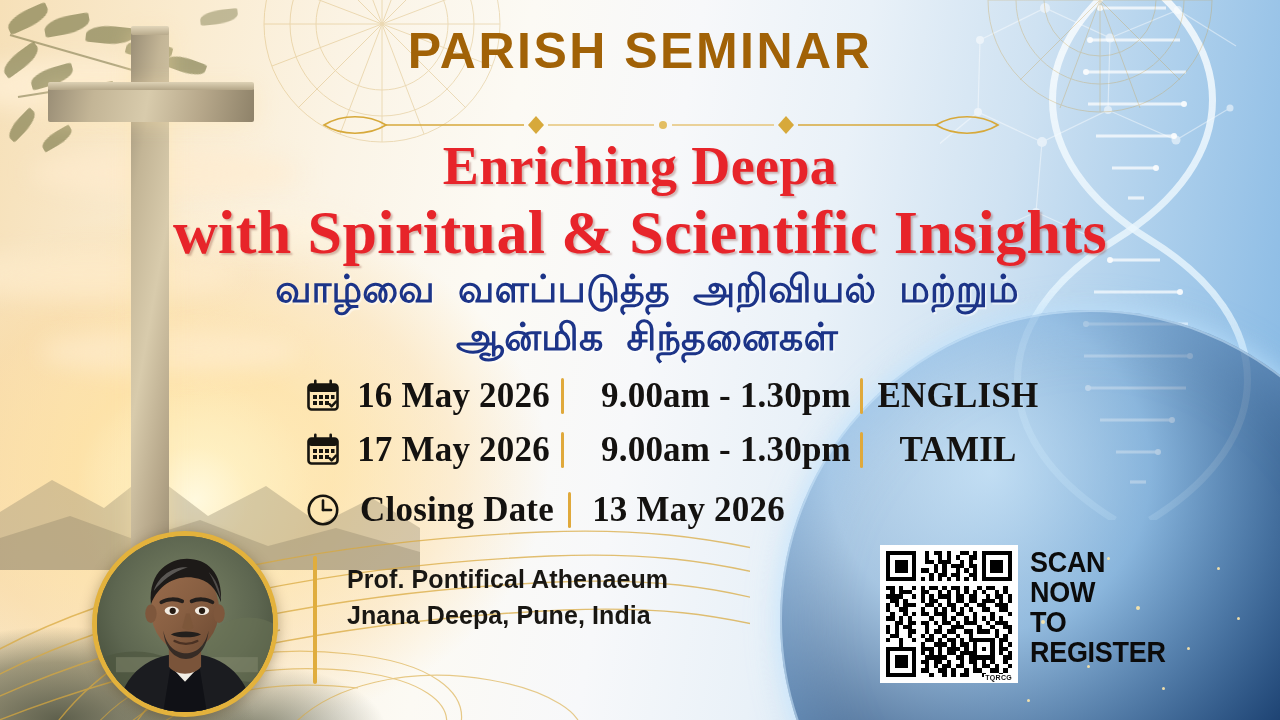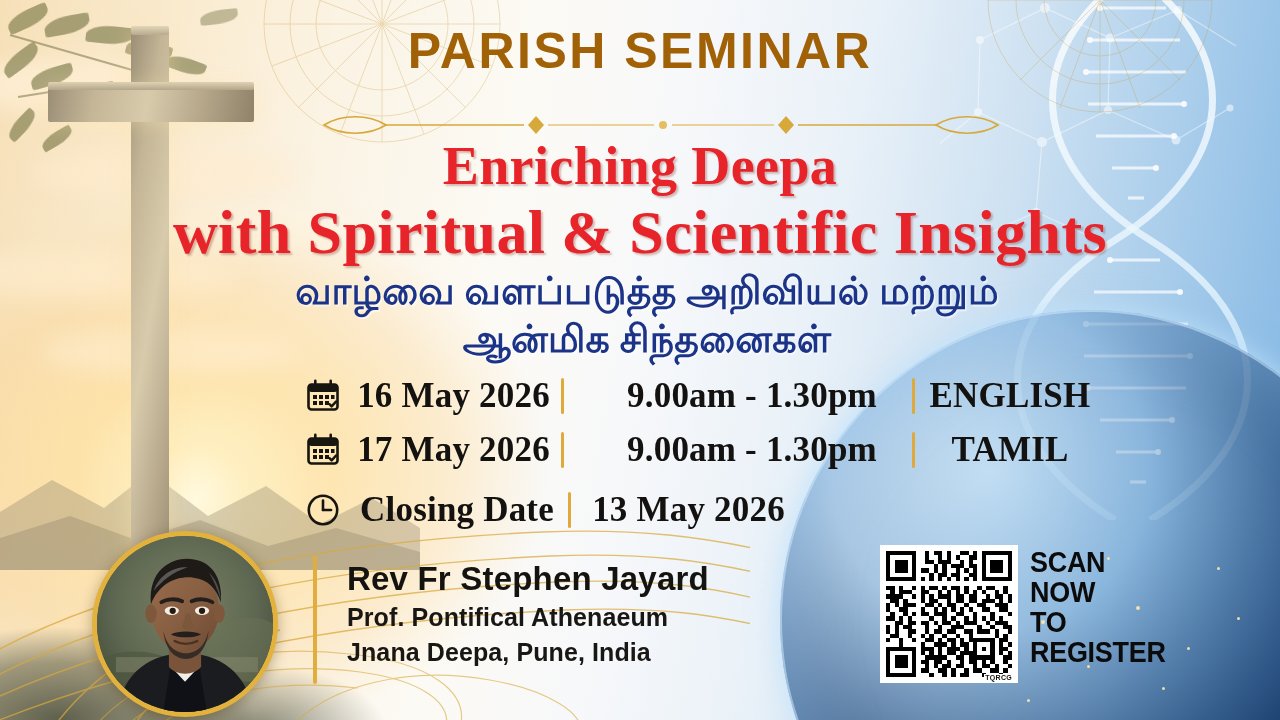--- a/index.html
+++ b/index.html
@@ -144,21 +144,21 @@
     font-size:54px;
     line-height:1.13;
     letter-spacing:.4px;
     text-shadow:2px 2px 2px rgba(120,40,30,.30);
   }
   .headline .l2 { font-size:62px; }
 
   .subtitle {
     position:absolute; left:14px; right:0; top:268px;
     text-align:center;
-    font-family:Liberation Serif, serif;
+    font-family:Liberation Mono, monospace;
     font-weight:700;
     color:#1C3488;
     font-size:38px;
     line-height:1.25;
     letter-spacing:.2px;
     text-shadow:1.5px 1.5px 1px rgba(255,255,255,.55);
   }
 
   .schedule { position:absolute; left:300px; top:370px; }
   .srow { display:flex; align-items:center; height:52px; }
@@ -168,21 +168,21 @@
 
   .scell {
     font-family:"Liberation Serif", serif;
     font-weight:700;
     font-size:35px;
     color:#141210;
     white-space:nowrap;
     letter-spacing:.2px;
   }
   .c-date { width:215px; text-align:center; }
-  .c-time { width:348px; text-align:center;padding-left:28px; }
+  .c-time { width:296px; text-align:center;padding-left:28px; }
   .c-lang { width:190px; text-align:center; }
   .c-closing { width:222px; text-align:center; }
   .c-closing-date { width:235px; text-align:center;font-family:Liberation Serif, serif; }
   .sep { width:3px; height:36px; background:#E0A93B; border-radius:2px; flex:0 0 3px; }
 
   
   .portrait {
     position:absolute; left:92px; top:531px;
     width:186px; height:186px; border-radius:50%;
     border:5px solid #E3B23C;
@@ -554,21 +554,20 @@
         <path d="M78,104 C86,100 102,100 110,104 C102,108 86,108 78,104 Z" fill="#231f1c"></path>
 
         <path d="M82,111 C89,115 99,115 106,111" stroke="#4a3123" stroke-width="2.6" fill="none" stroke-linecap="round"></path>
 
         <path d="M70,100 C72,120 82,130 94,130 C106,130 116,120 118,100 C114,118 104,124 94,124 C84,124 74,118 70,100 Z" fill="#2a2522" opacity=".85"></path>
       </svg>
     </div>
 
     <div class="speaker-rule"></div>
     <div class="speaker">
-      <div class="sp-name">Rev Fr Stephen Jayard</div>
       <div class="sp-line">Prof. Pontifical Athenaeum</div>
       <div class="sp-line">Jnana Deepa, Pune, India</div>
     </div>
 
     <div class="qr-wrap">
       <svg class="qr" viewBox="0 0 29 29" shape-rendering="crispEdges">
         <rect width="29" height="29" fill="#fff"></rect>
         <g fill="#000">
 
           <rect x="0" y="0" width="7" height="1"></rect>

